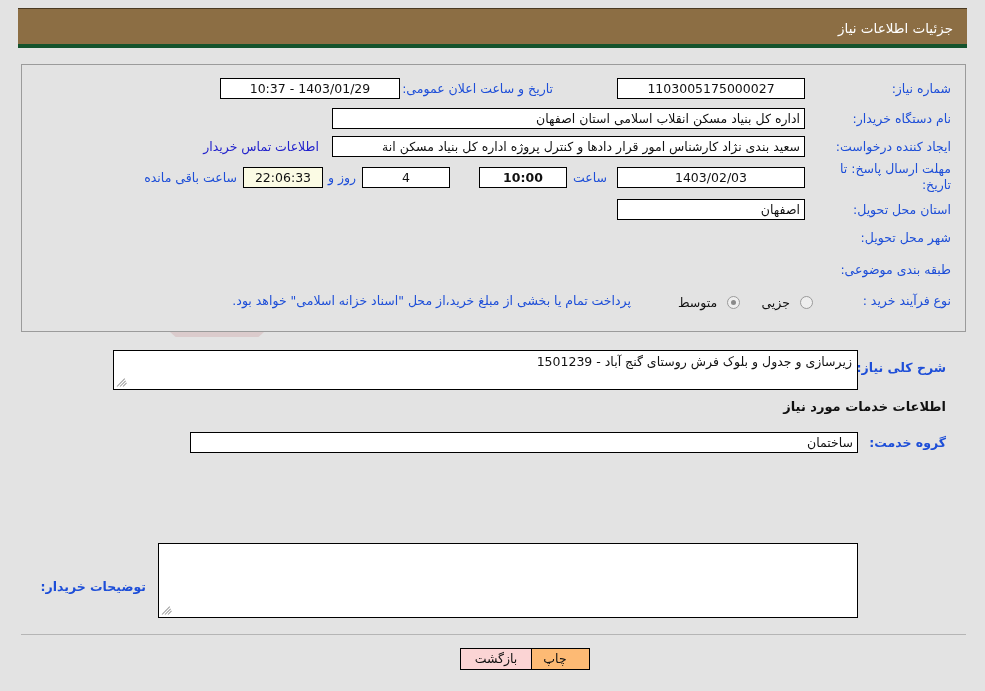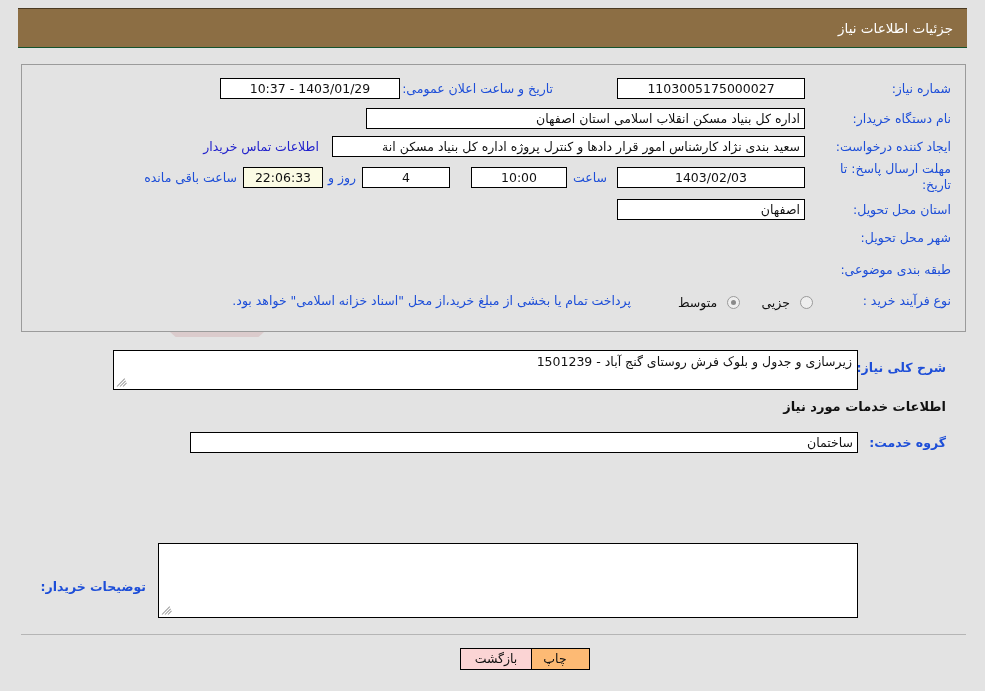--- a/index.html
+++ b/index.html
@@ -51,21 +51,21 @@
     clip-path: polygon(8% 46%, 0% 62%, 32% 100%, 100% 16%, 86% 0%, 30% 70%);
   }
 
   
   .page-header {
     position: absolute;
     left: 18px; top: 8px;
     width: 949px; height: 40px;
     background: #8c6e44;
     border-top: 1px solid #4a3a22;
-    border-bottom: 1px solid #14532d;
+    border-bottom: 4px solid #14532d;
     color: #ffffff;
     z-index: 2;
   }
   .page-header .title {
     position: absolute;
     right: 14px; top: 11px;
     font-size: 13.5px;
   }
 
   
@@ -236,30 +236,30 @@
 
 <div class="panel panel-top">
 
   <div class="lbl" style="right:14px; top:16px;">شماره نیاز:</div>
   <div class="inp center" style="right:160px; top:13px; width:188px;">1103005175000027</div>
 
   <div class="lbl" style="right:412px; top:16px;">تاریخ و ساعت اعلان عمومی:</div>
   <div class="inp center" style="right:565px; top:13px; width:180px;">1403/01/29 - 10:37</div>
 
   <div class="lbl" style="right:14px; top:46px;">نام دستگاه خریدار:</div>
-  <div class="inp right" style="right:160px; top:43px; width:439px;">اداره کل بنیاد مسکن انقلاب اسلامی استان اصفهان</div>
+  <div class="inp right" style="right:160px; top:43px; width:473px;">اداره کل بنیاد مسکن انقلاب اسلامی استان اصفهان</div>
 
   <div class="lbl" style="right:14px; top:74px;">ایجاد کننده درخواست:</div>
   <div class="inp right" style="right:160px; top:71px; width:473px;">سعید بندی نژاد کارشناس امور قرار دادها و کنترل  پروژه اداره کل بنیاد مسکن انة</div>
   <a class="link" style="right:646px; top:74px;">اطلاعات تماس خریدار</a>
 
   <div class="lbl" style="right:14px; top:96px; width:130px; white-space:normal; line-height:16px;">مهلت ارسال پاسخ: تا تاریخ:</div>
   <div class="inp center" style="right:160px; top:102px; width:188px;">1403/02/03</div>
   <div class="lbl" style="right:358px; top:105px;">ساعت</div>
-  <div class="inp center" style="right:398px; top:102px; width:96px;">10:00</div>
+  <div class="inp center" style="right:398px; top:102px; width:88px;font-weight:bold;">10:00</div>
   <div class="inp center" style="right:515px; top:102px; width:88px;">4</div>
   <div class="lbl" style="right:609px; top:105px;">روز و</div>
   <div class="inp center yellow" style="right:642px; top:102px; width:80px;">22:06:33</div>
   <div class="lbl" style="right:728px; top:105px;">ساعت باقی مانده</div>
 
   <div class="lbl" style="right:14px; top:137px;">استان محل تحویل:</div>
   <div class="inp right" style="right:160px; top:134px; width:188px;">اصفهان</div>
 
   <div class="lbl" style="right:14px; top:165px;">شهر محل تحویل:</div>
 

